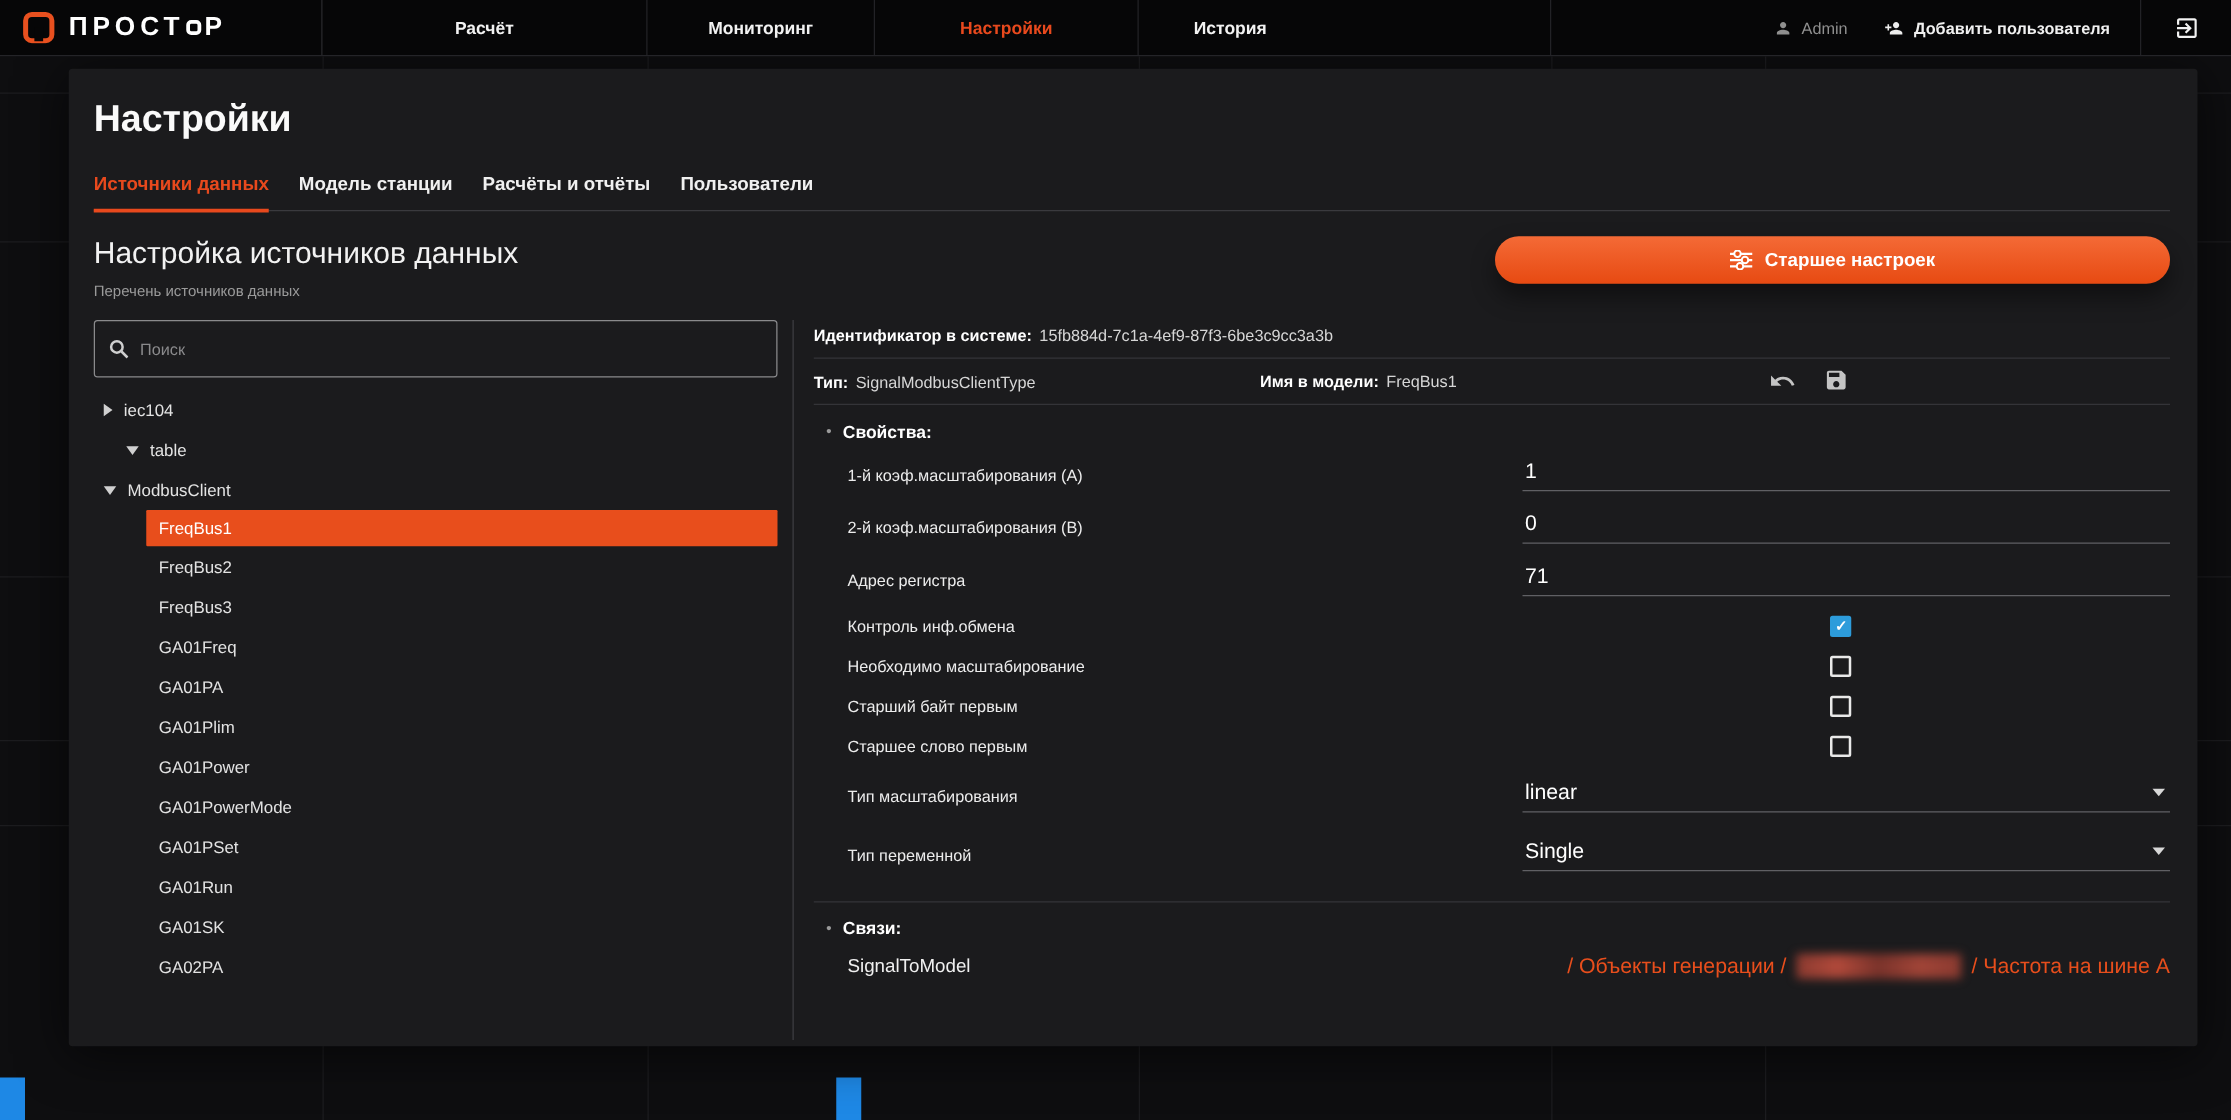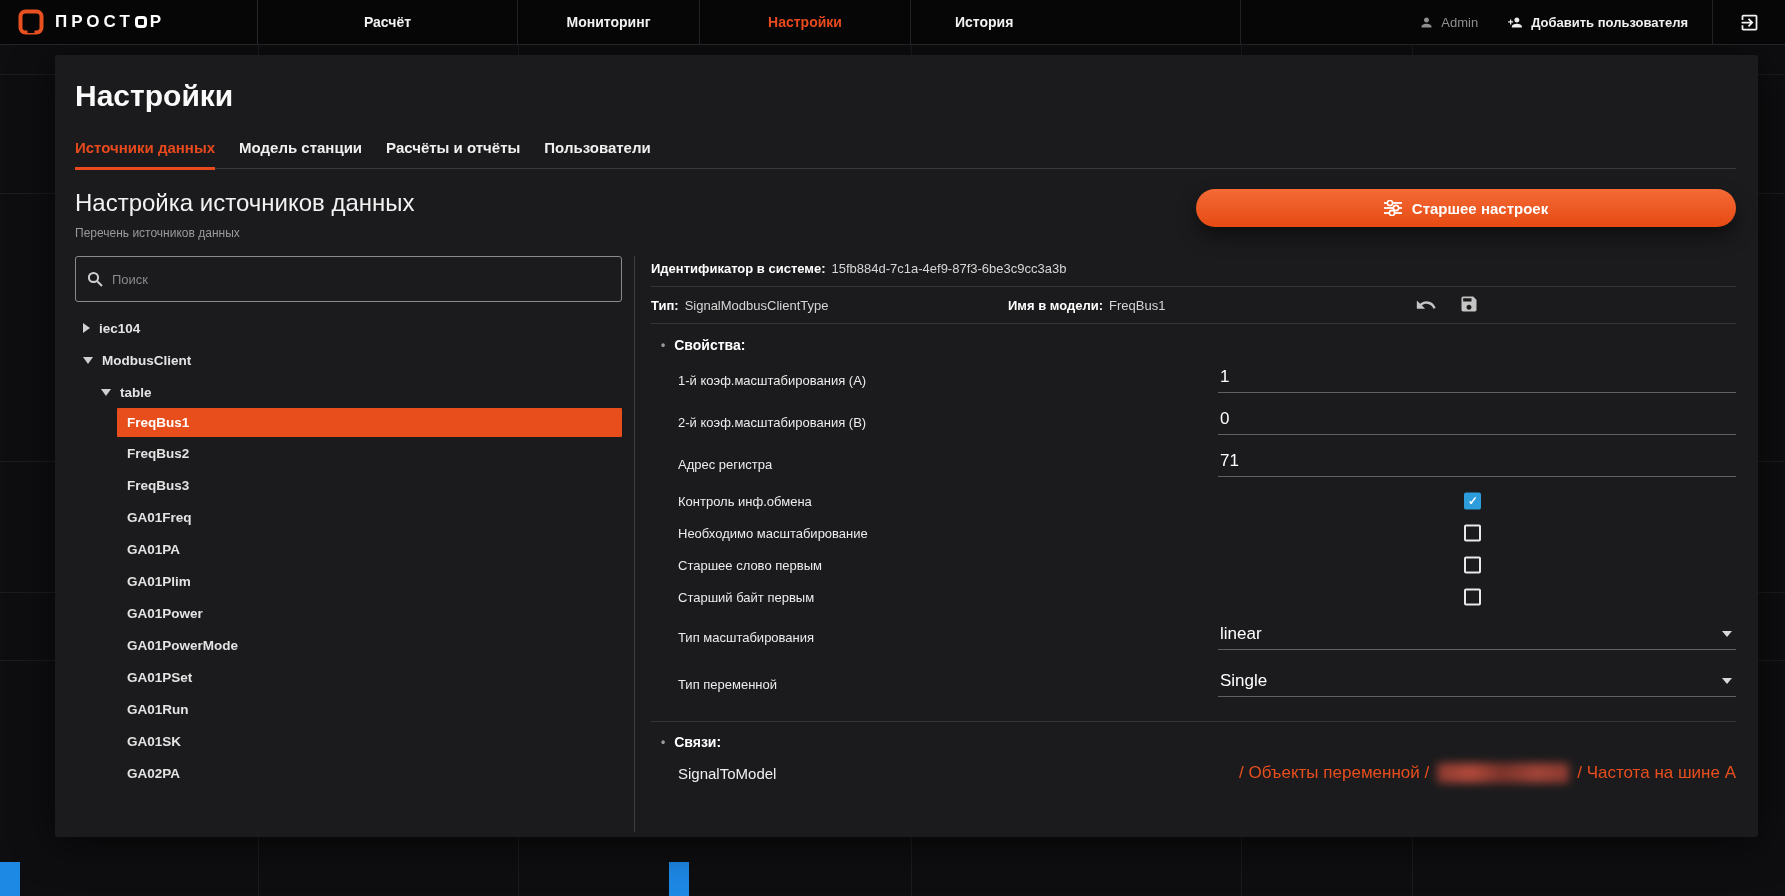--- a/index.html
+++ b/index.html
@@ -10,21 +10,21 @@
   
   .bgline-h { position:absolute; left:0; width:100%; height:1px; background:#1c1c1f; z-index:0; }
   .bgline-v { position:absolute; top:45px; bottom:0; width:1px; background:#1c1c1f; z-index:0; }
   .bgsq { position:absolute; width:20px; height:34px; background:#1e88e5; z-index:0; }
 
   
   .topbar { position:absolute; top:0; left:0; right:0; height:45px; background:#060607;
             border-bottom:1px solid #242428; display:flex; align-items:stretch; z-index:10; }
   .logo { width:258px; display:flex; align-items:center; gap:11px; padding-left:18px;
           border-right:1px solid #28282c; }
-  .logo-text { font-size:17px; font-weight:bold; letter-spacing:4px; color:#fff;
+  .logo-text { font-size:21px; font-weight:bold; letter-spacing:4px; color:#fff;
                display:flex; align-items:center; }
   .logo-o { display:inline-block; width:12px; height:12px; border:3px solid #fff;
             border-radius:4px; margin:0 3px 0 1px; }
   .nav-cell { display:flex; align-items:center; justify-content:center;
               border-right:1px solid #222226; font-size:14px; font-weight:bold;
               color:#f2f2f2; cursor:pointer; }
   .nav-cell.w1{ width:260px; } .nav-cell.w2{ width:182px; }
   .nav-cell.w3{ width:211px; } .nav-cell.w4{ width:330px; justify-content:flex-start; padding-left:44px; }
   .nav-cell.active { color:#e8491d; }
   .top-right { flex:1; display:flex; align-items:center; justify-content:flex-end;
@@ -57,21 +57,21 @@
   .content { display:flex; margin-top:16px; height:576px; }
   .left-panel { width:560px; border-right:1px solid #3e3e42; padding-right:12px; }
   .search-box { height:46px; border:1px solid #8a8a8c; border-radius:3px; display:flex;
                 align-items:center; padding:0 11px; gap:9px; }
   .search-box input { background:transparent; border:none; outline:none; color:#ddd;
                       font-size:13px; flex:1; font-family:inherit; }
   .search-box input::placeholder { color:#8a8a8c; }
 
   .tree { margin-top:10px; }
   .tree-row { height:32px; display:flex; align-items:center; font-size:13.5px;
-              color:#e3e3e3; cursor:pointer;font-weight:bold; }
+              color:#e3e3e3; cursor:pointer; }
   .tw { width:0; height:0; margin-right:9px; flex:none; }
   .tw.col { border-top:5px solid transparent; border-bottom:5px solid transparent;
             border-left:7px solid #d0d0d0; }
   .tw.exp { border-left:5px solid transparent; border-right:5px solid transparent;
             border-top:7px solid #d0d0d0; }
   .lvl0 { padding-left:8px; } .lvl1 { padding-left:26px; } .lvl2 { padding-left:52px; }
   .tree-row.selected { background:#e84e1c; color:#fff; margin-left:42px; padding-left:10px;
                        height:29px; border-radius:1px; }
 
   
@@ -234,27 +234,27 @@
           </svg>
         </span>
         <input type="text" placeholder="Поиск" style="">
       </div>
 
       <div class="tree">
         <div class="tree-row lvl0">
           <span class="tw col"></span>
           <span>iec104</span>
         </div>
+        <div class="tree-row lvl1">
+          <span class="tw exp"></span>
+          <span>table</span>
+        </div>
         <div class="tree-row lvl0">
           <span class="tw exp"></span>
           <span>ModbusClient</span>
-        </div>
-        <div class="tree-row lvl1">
-          <span class="tw exp"></span>
-          <span>table</span>
         </div>
         <div class="tree-row selected">
           <span>FreqBus1</span>
         </div>
         <div class="tree-row lvl2">
           <span>FreqBus2</span>
         </div>
         <div class="tree-row lvl2">
           <span>FreqBus3</span>
         </div>
@@ -333,27 +333,27 @@
               <div class="checkbox checked"></div>
             </div>
         </div>
         <div class="frow fcheck">
           <span class="flabel">Необходимо масштабирование</span>
           <div class="fctrl">
               <div class="checkbox"></div>
             </div>
         </div>
         <div class="frow fcheck">
+          <span class="flabel">Старший байт первым</span>
+          <div class="fctrl">
+              <div class="checkbox"></div>
+            </div>
+        </div>
+        <div class="frow fcheck">
           <span class="flabel">Старшее слово первым</span>
-          <div class="fctrl">
-              <div class="checkbox"></div>
-            </div>
-        </div>
-        <div class="frow fcheck">
-          <span class="flabel">Старший байт первым</span>
           <div class="fctrl">
               <div class="checkbox"></div>
             </div>
         </div>
 
         <div class="frow fselect">
           <span class="flabel">Тип масштабирования</span>
           <div class="fctrl">
             <div class="select">
               <span class="sv">linear</span>
@@ -371,20 +371,20 @@
           </div>
         </div>
       </div>
 
       <div class="links-sep"></div>
       <div class="group-header links-header">Связи:</div>
 
       <div class="link-row">
         <span class="link-name">SignalToModel</span>
         <span class="link-path">
-          <span>/ Объекты переменной /</span>
+          <span>/ Объекты генерации /</span>
           <span class="redacted"></span>
           <span>/ Частота на шине А</span>
         </span>
       </div>
     </div>
   </div>
 </div>
 
 </body></html>

